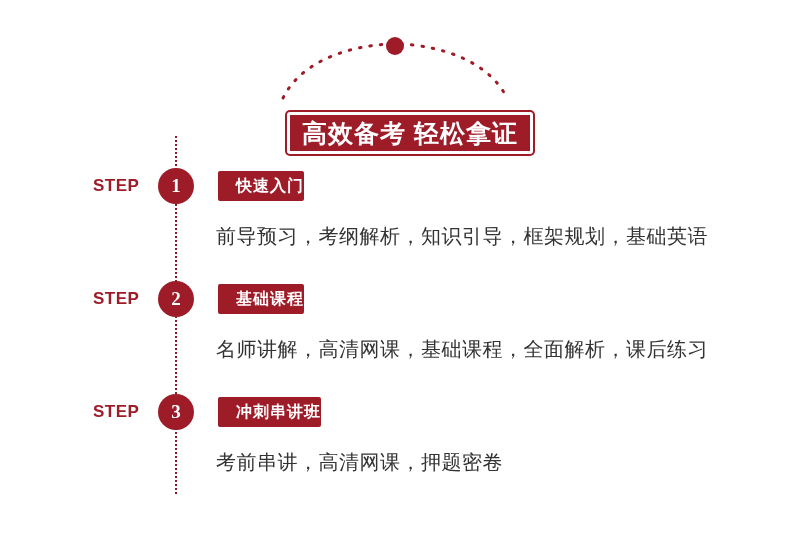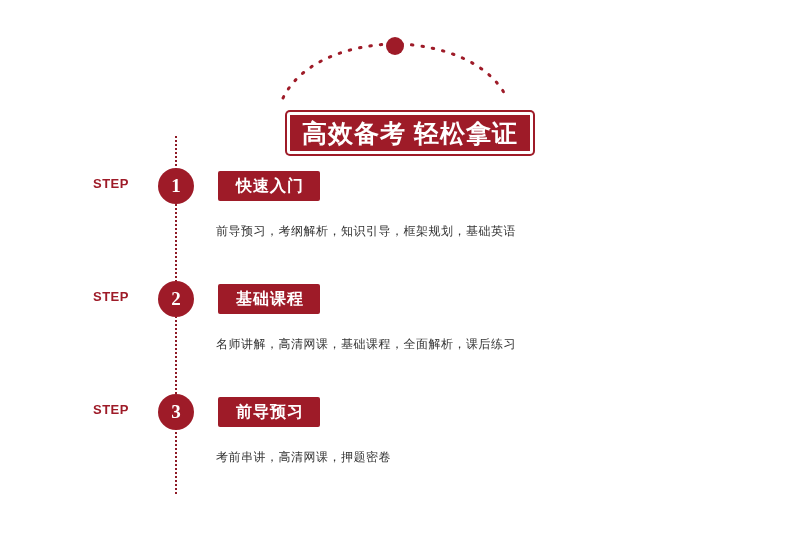--- a/index.html
+++ b/index.html
@@ -73,21 +73,21 @@
     width: 790px;
   }
   .step-1 { top: 168px; }
   .step-2 { top: 281px; }
   .step-3 { top: 394px; }
 
   .step-word {
     position: absolute;
     left: 93px;
     top: 8px;
-    font-size: 13px;
+    font-size: 17px;
     font-weight: bold;
     color: #9e1b28;
     letter-spacing: 0.5px;
   }
   .step-circle {
     position: absolute;
     left: 158px;
     top: 0px;
     width: 36px;
     height: 36px;
@@ -99,21 +99,21 @@
     display: flex;
     align-items: center;
     justify-content: center;
     font-family: "Liberation Serif", serif;
   }
   .step-label {
     position: absolute;
     left: 218px;
     top: 3px;
     height: 30px;
-    padding: 0 16px 0 18px;
+    padding: 0 0 0 18px;
     background: #9e1b28;
     color: #ffffff;
     font-size: 16px;
     font-weight: bold;
     letter-spacing: 1px;
     display: flex;
     align-items: center;
     border-radius: 2px;
   }
   .step-label::before {
@@ -124,21 +124,21 @@
     transform: translateY(-50%);
     width: 3px;
     height: 16px;
     background: #ffffff;
     opacity: 0;
   }
   .step-desc {
     position: absolute;
     left: 216px;
     top: 55px;
-    font-size: 12px;
+    font-size: 20px;
     color: #333333;
     letter-spacing: 0.5px;
     white-space: nowrap;
   }
 </style>
 </head>
 <body>
 
 <div class="stage">
 
@@ -162,17 +162,17 @@
   <div class="step step-2">
     <div class="step-word">STEP</div>
     <div class="step-circle">2</div>
     <div class="step-label">基础课程</div>
     <div class="step-desc">名师讲解，高清网课，基础课程，全面解析，课后练习</div>
   </div>
 
   <div class="step step-3">
     <div class="step-word">STEP</div>
     <div class="step-circle">3</div>
-    <div class="step-label">前导预习</div>
+    <div class="step-label">冲刺串讲班</div>
     <div class="step-desc">考前串讲，高清网课，押题密卷</div>
   </div>
 
 </div>
 
 </body></html>

